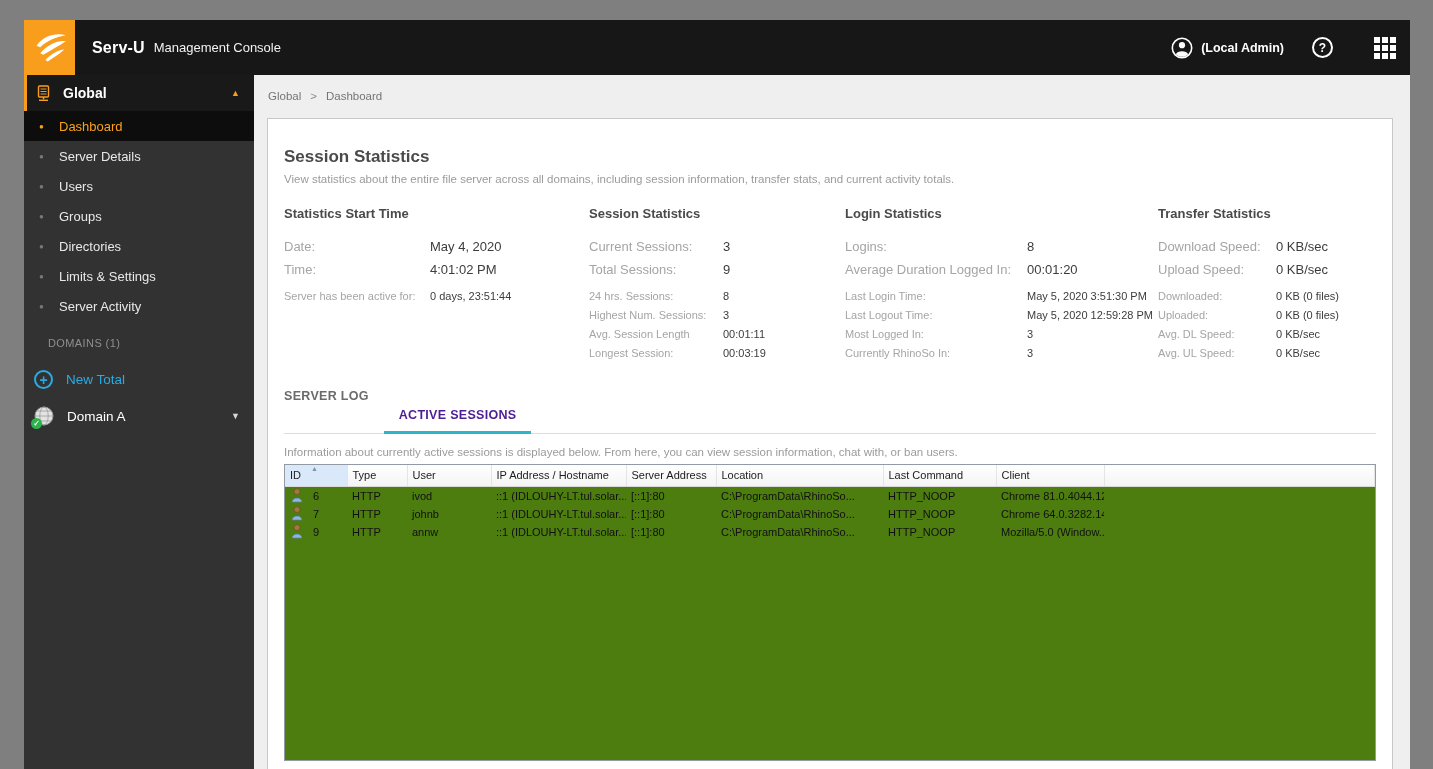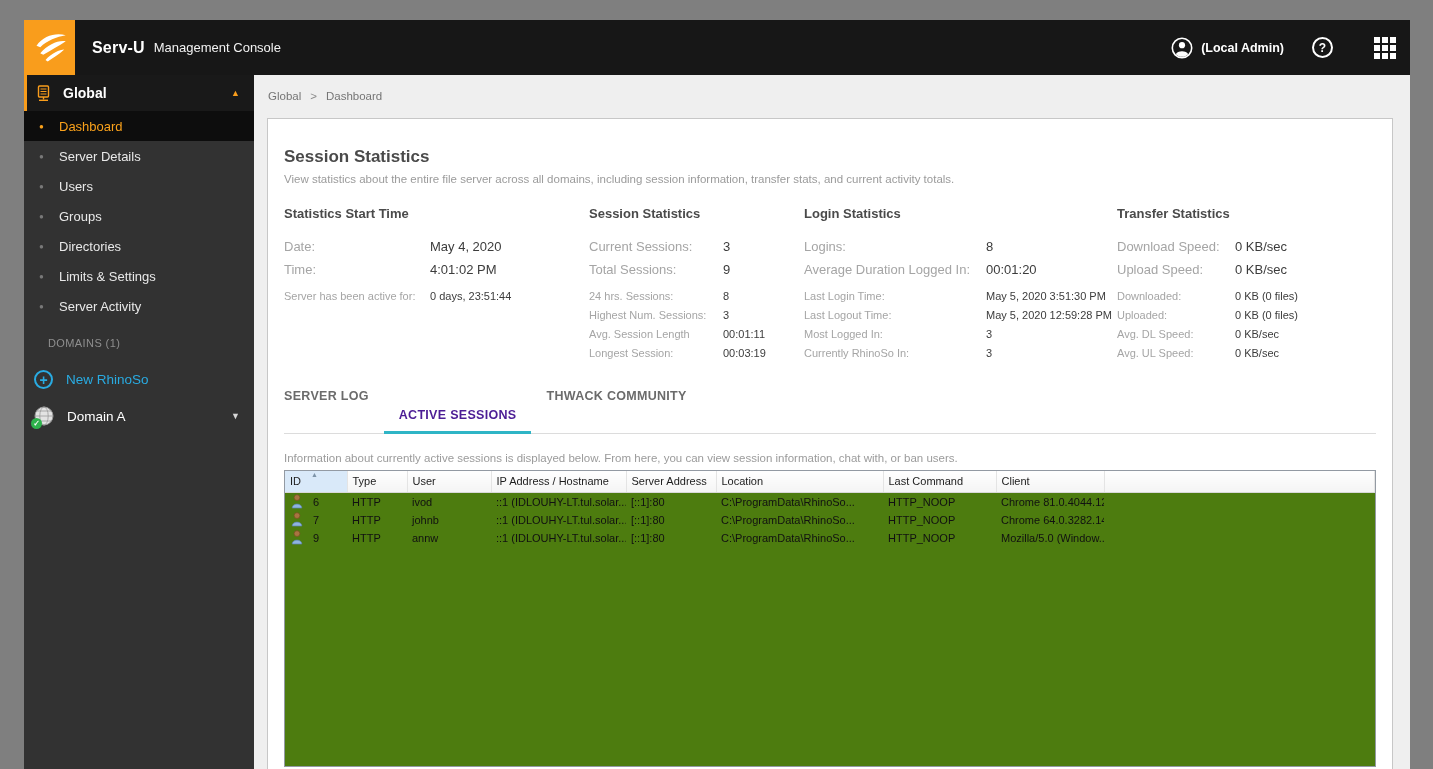--- a/index.html
+++ b/index.html
@@ -66,40 +66,40 @@
 
   .card { flex: 1; margin: 1px 17px -2px 13px; background: #fff; border: 1px solid #c7c7c7;
           padding: 16px 16px 0 16px; overflow: hidden; }
   .card-title { font-size: 17px; font-weight: bold; color: #4a4a4a; margin-top: 12px; }
   .card-subtitle { font-size: 11.5px; color: #9b9b9b; margin-top: 6px; }
 
   
   .stats { display: flex; margin-top: 21px; }
   .stat-col:nth-child(1) { width: 305px; }
   .stat-col:nth-child(2) { width: 215px; }
-  .stat-col:nth-child(3) { width: 313px; }
+  .stat-col:nth-child(3) { width: 313px; margin-left: 41px; }
   .stat-col:nth-child(4) { flex: 1; }
   .stat-header { font-size: 13px; font-weight: bold; color: #4a4a4a; margin-bottom: 18px; }
   .srow { display: flex; font-size: 13px; margin-bottom: 8px; }
   .srow .lbl { color: #a5a5a5; }
   .srow .val { color: #3c3c3c; }
   .secondary { margin-top: 13px; }
   .secondary .srow { font-size: 11px; margin-bottom: 7px; }
   .stat-col:nth-child(1) .lbl { width: 146px; }
   .stat-col:nth-child(2) .lbl { width: 134px; }
   .stat-col:nth-child(3) .lbl { width: 182px; }
   .stat-col:nth-child(4) .lbl { width: 118px; }
 
   
   .tabs { display: flex; margin-top: 23px; border-bottom: 1px solid #dcdcdc; }
   .tab { padding: 0 15px 9px 15px; font-size: 12.5px; font-weight: bold; color: #6b6b6b;
          letter-spacing: .3px; margin-bottom: -1px; }
   .tab:first-child { padding-left: 0; }
   .tab.active { color: #4c1d95; border-bottom: 3px solid #2FB5C6; margin-top: 19px; }
-  .tab-description { margin-top: 18px; font-size: 11.5px; color: #9b9b9b; }
+  .tab-description { margin-top: 12px; font-size: 11.5px; color: #9b9b9b; }
 
   
   .table-wrap { margin-top: 6px; border: 1px solid #939aa3; height: 297px; background: #4d7c0f; }
   table { border-collapse: collapse; width: 100%; table-layout: fixed;
           font-family: "Liberation Sans", sans-serif; font-size: 11px; }
   thead th { height: 21px; background: linear-gradient(#ffffff, #f4f4f4);
              border-right: 1px solid #e4e4e4; border-bottom: 1px solid #d8d8d8;
              font-weight: normal; color: #1c1c1c; text-align: left; padding: 2px 5px;
              white-space: nowrap; overflow: hidden; }
   thead th.sorted { background: #d9e9f9; position: relative; }
@@ -197,21 +197,21 @@
       </div>
       <div class="nav-item">
         <span class="nav-bullet">●</span>
         <span>Server Activity</span>
       </div>
 
       <div class="domains-heading">DOMAINS (1)</div>
 
       <div class="new-domain">
         <span class="plus-circle">+</span>
-        <span class="new-domain-label">New RhinoSo</span>
+        <span class="new-domain-label">New Total</span>
       </div>
 
       <div class="domain-row">
         <span class="globe-wrap">
           <svg width="22" height="22" viewBox="0 0 22 22">
             <circle cx="11" cy="11" r="9" fill="#e3e3e3" stroke="#9a9a9a" stroke-width="1"></circle>
             <ellipse cx="11" cy="11" rx="4.2" ry="9" fill="none" stroke="#9a9a9a" stroke-width="0.8"></ellipse>
             <line x1="2" y1="11" x2="20" y2="11" stroke="#9a9a9a" stroke-width="0.8"></line>
             <line x1="3.4" y1="6" x2="18.6" y2="6" stroke="#9a9a9a" stroke-width="0.8"></line>
             <line x1="3.4" y1="16" x2="18.6" y2="16" stroke="#9a9a9a" stroke-width="0.8"></line>
@@ -349,21 +349,20 @@
                   <span class="lbl">Avg. UL Speed:</span>
                   <span class="val">0 KB/sec</span>
                 </div>
             </div>
           </div>
         </div>
 
         <div class="tabs">
           <div class="tab">SERVER LOG</div>
           <div class="tab active">ACTIVE SESSIONS</div>
-          <div class="tab">THWACK COMMUNITY</div>
         </div>
 
         <div class="tab-description">Information about currently active sessions is displayed below. From here, you can view session information, chat with, or ban users.</div>
 
         <div class="table-wrap">
           <table>
             <colgroup>
               <col style="width:62px">
                 <col style="width:60px">
                 <col style="width:84px">

